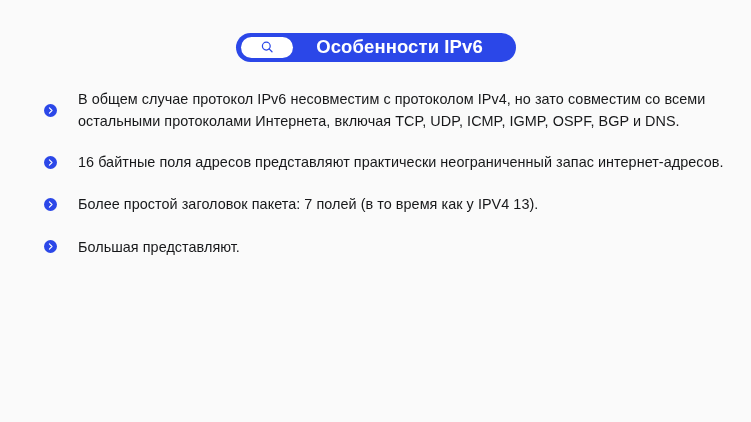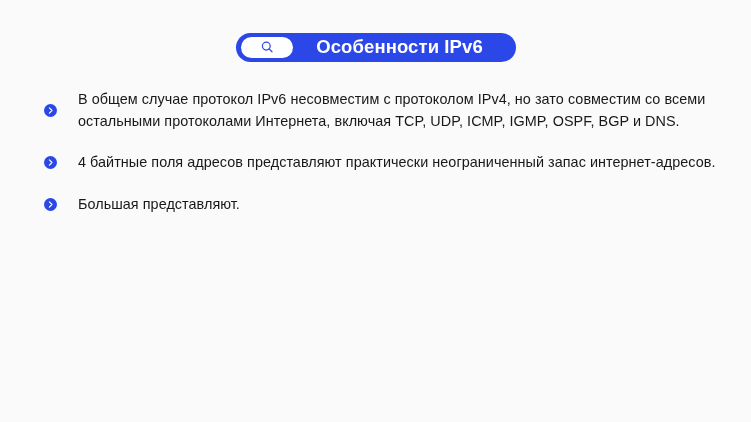--- a/index.html
+++ b/index.html
@@ -134,23 +134,32 @@
       <span class="bullet-text">В общем случае протокол IPv6 несовместим с протоколом IPv4, но зато совместим со всеми остальными протоколами Интернета, включая TCP, UDP, ICMP, IGMP, OSPF, BGP  и DNS.</span>
     </div>
 
     <div class="bullet-item tight">
       <span class="bullet-marker">
         <svg width="13" height="13" viewBox="0 0 13 13" aria-hidden="true">
           <circle cx="6.5" cy="6.5" r="6.5" fill="#2B47E8"></circle>
           <path d="M5.4 3.9 L8.0 6.5 L5.4 9.1" fill="none" stroke="#FFFFFF" stroke-width="1.15" stroke-linecap="round" stroke-linejoin="round"></path>
         </svg>
       </span>
-      <span class="bullet-text">4 байтные поля адресов представляют практически неограниченный запас интернет-адресов.</span>
+      <span class="bullet-text">16 байтные поля адресов представляют практически неограниченный запас интернет-адресов.</span>
     </div>
 
+    <div class="bullet-item tight">
+      <span class="bullet-marker">
+        <svg width="13" height="13" viewBox="0 0 13 13" aria-hidden="true">
+          <circle cx="6.5" cy="6.5" r="6.5" fill="#2B47E8"></circle>
+          <path d="M5.4 3.9 L8.0 6.5 L5.4 9.1" fill="none" stroke="#FFFFFF" stroke-width="1.15" stroke-linecap="round" stroke-linejoin="round"></path>
+        </svg>
+      </span>
+      <span class="bullet-text">Более простой заголовок пакета: 7 полей (в то время как у IPV4 13).</span>
+    </div>
 
 
     <div class="bullet-item tight">
       <span class="bullet-marker">
         <svg width="13" height="13" viewBox="0 0 13 13" aria-hidden="true">
           <circle cx="6.5" cy="6.5" r="6.5" fill="#2B47E8"></circle>
           <path d="M5.4 3.9 L8.0 6.5 L5.4 9.1" fill="none" stroke="#FFFFFF" stroke-width="1.15" stroke-linecap="round" stroke-linejoin="round"></path>
         </svg>
       </span>
       <span class="bullet-text">Большая представляют.</span>

